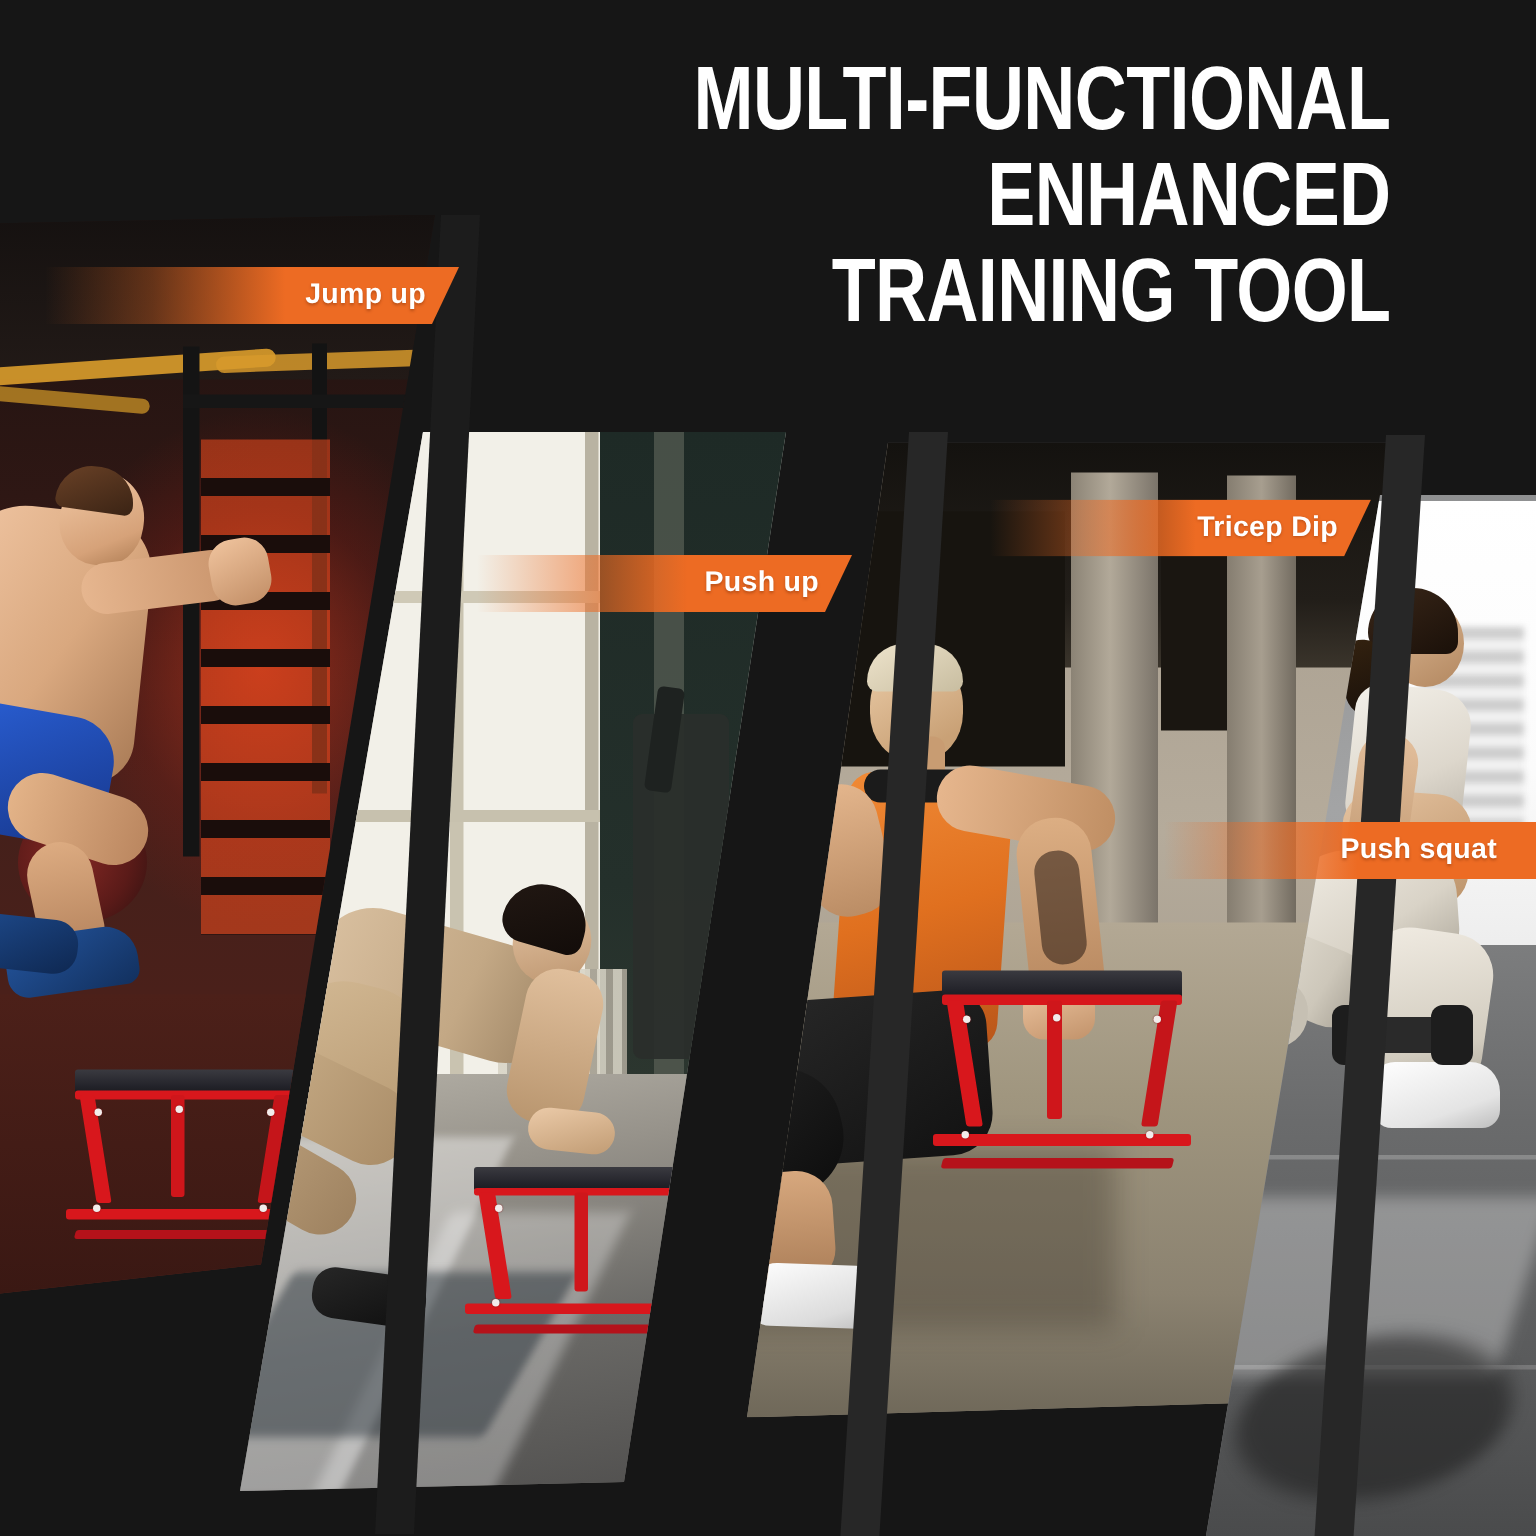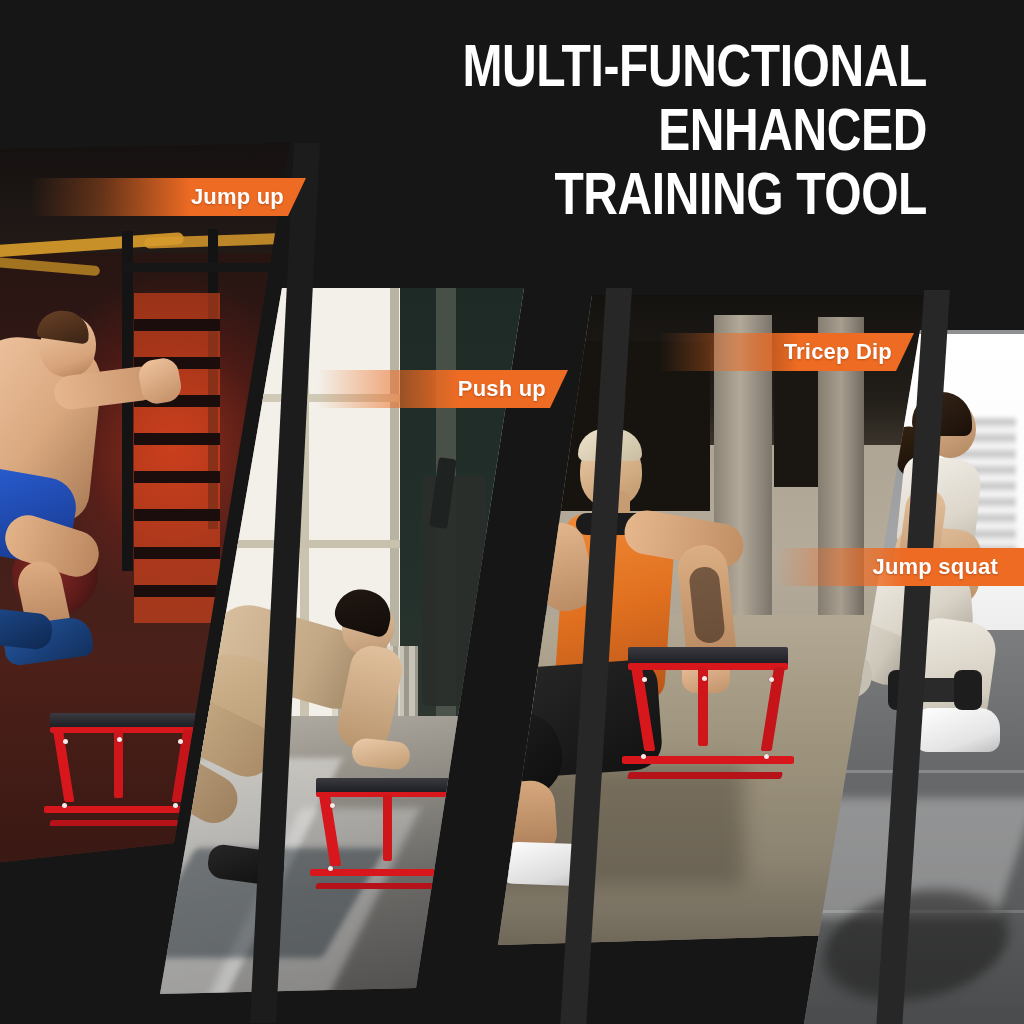--- a/index.html
+++ b/index.html
@@ -46,21 +46,21 @@
   .plyo .legR{position:absolute;right:2%;top:15%;width:7%;height:62%;background:#c5151a;transform:skewX(-9deg);transform-origin:top right;border-radius:2px;}
   .plyo .legM{position:absolute;left:44%;top:15%;width:6%;height:58%;background:#cf161b;border-radius:2px;}
   .plyo .base{position:absolute;left:-4%;bottom:14%;width:108%;height:6%;background:#d8171c;border-radius:2px;}
   .plyo .base2{position:absolute;left:0%;bottom:3%;width:96%;height:5%;background:#b5121a;border-radius:2px;transform:skewX(-14deg);}
   .plyo .rivet{position:absolute;width:5px;height:5px;border-radius:50%;background:#f2eceb;box-shadow:0 0 1px #7d0b0e;}
 
   
   .banner{
     position:absolute;z-index:60;
     height:38px;line-height:38px;
-    color:#ffffff;font-weight:bold;font-size:22px;
+    color:#ffffff;font-weight:bold;font-size:19px;
     padding:0 22px 0 0;
     text-align:right;
     box-sizing:border-box;
     letter-spacing:0.2px;
     text-shadow:0 1px 2px rgba(90,30,0,.35);
   }
   .banner .bg{
     position:absolute;left:0;top:0;width:100%;height:100%;z-index:-1;
   }
   .banner span{position:relative;z-index:2;}
@@ -343,16 +343,16 @@
 
   <div class="banner" style="left:660px;top:333px;width:254px;">
     <div class="bg" style="background:linear-gradient(90deg,rgba(237,107,35,0) 0%,rgba(237,107,35,.38) 22%,#ED6B23 54%,#ED6B23 100%);
                 clip-path:polygon(0 0,254px 0,236px 38px,0 38px);"></div>
     <span>Tricep Dip</span>
   </div>
 
   <div class="banner" style="left:776px;top:548px;width:248px;padding-right:26px;">
     <div class="bg" style="background:linear-gradient(90deg,rgba(237,107,35,0) 0%,rgba(237,107,35,.40) 20%,#ED6B23 52%,#ED6B23 100%);
                 clip-path:polygon(0 0,248px 0,248px 38px,0 38px);"></div>
-    <span>Jump squat</span>
+    <span>Push squat</span>
   </div>
 
 </div>
 
 </body></html>

